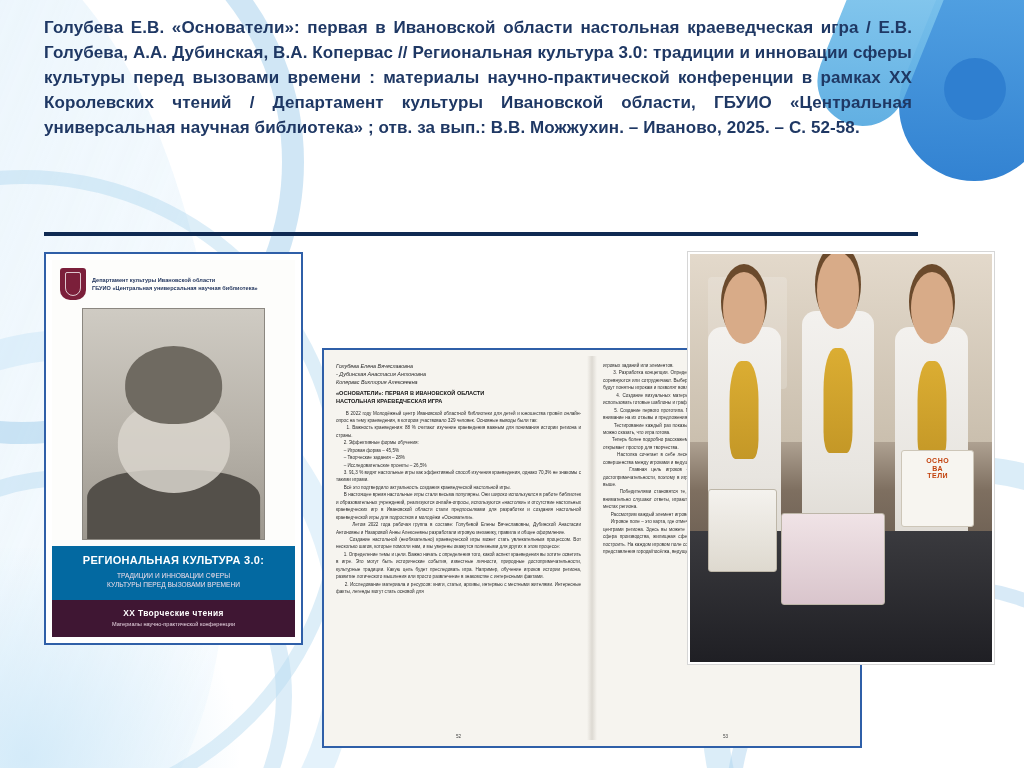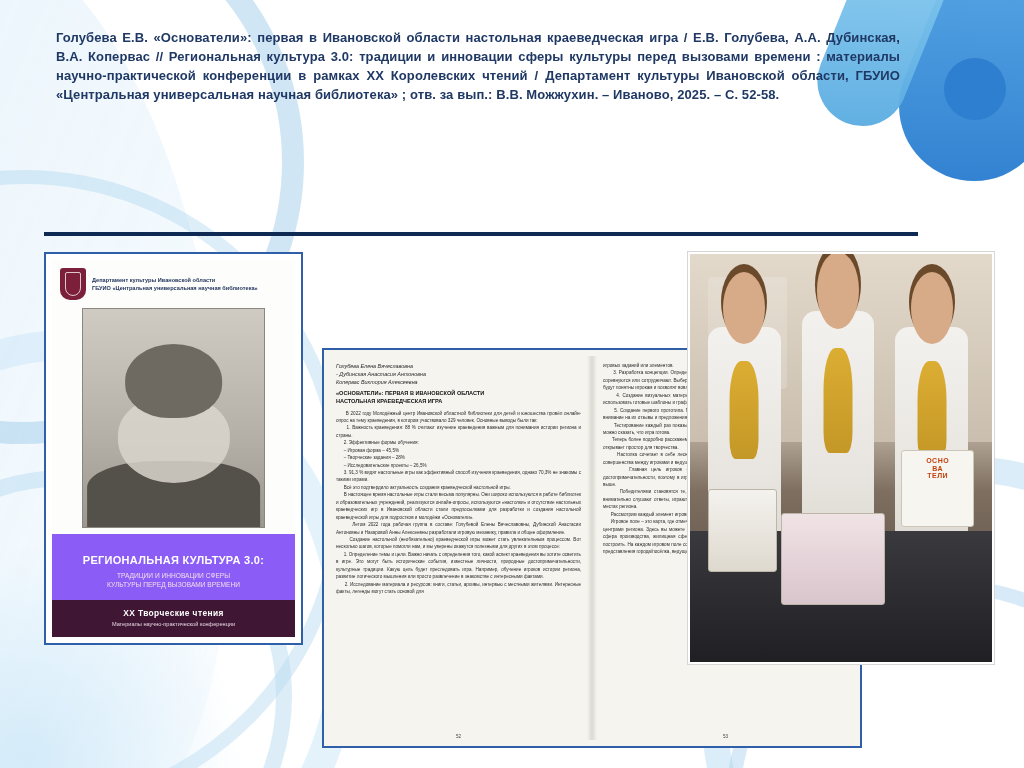--- a/index.html
+++ b/index.html
@@ -82,27 +82,27 @@
 
   
   .header {
     position: absolute;
     left: 44px;
     top: 16px;
     width: 868px;
     z-index: 3;
   }
   .header-text {
-    font-size: 13px;
+    font-size: 17px;
     line-height: 1.47;
     font-weight: bold;
     color: #1f3864;
     text-align: justify;
     text-justify: inter-word;
-    margin: 12px;
+    margin: 0;
     letter-spacing: .1px;
   }
   .rule {
     position: absolute;
     left: 44px;
     top: 232px;
     width: 874px;
     height: 4px;
     background: #0f2a52;
     z-index: 3;
@@ -193,24 +193,24 @@
     position: absolute;
     left: 50%;
     bottom: 0;
     transform: translateX(-50%);
     width: 96%;
     height: 30%;
     background: #54504a;
     border-radius: 40% 40% 0 0;
   }
   .cover-band {
-    background: #8b5cf6;
+    background: #0369a1;
     color: #fff;
     text-align: center;
-    padding: 20px 8px 10px 8px;
+    padding: 8px 8px 10px 8px;
   }
   .cover-title {
     font-size: 11px;
     font-weight: bold;
     letter-spacing: .3px;
     line-height: 1.2;
   }
   .cover-sub {
     font-size: 6.6px;
     line-height: 1.45;

